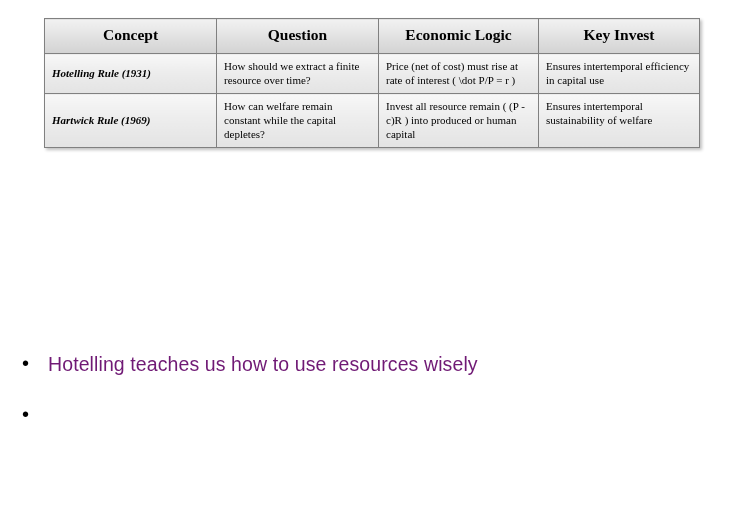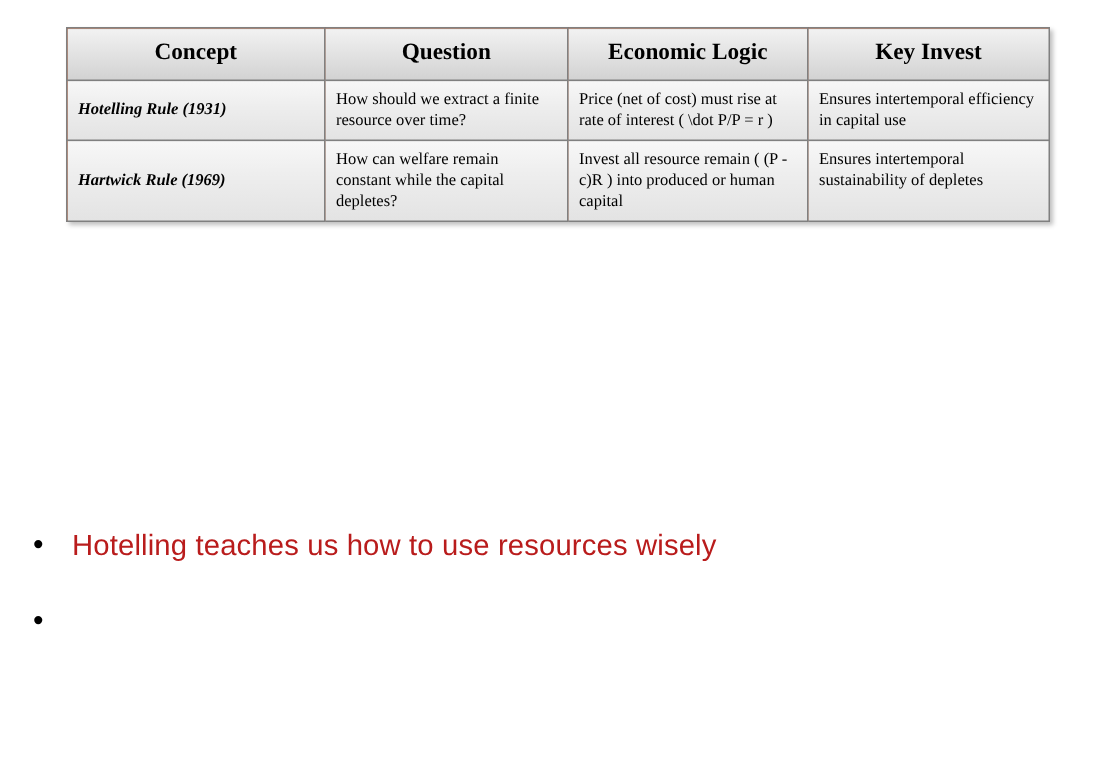--- a/index.html
+++ b/index.html
@@ -25,21 +25,21 @@
   .table-wrap {
     position: absolute;
     left: 44px;
     top: 18px;
     width: 655px;
   }
   table.concept-table {
     border-collapse: collapse;
     width: 655px;
     table-layout: fixed;
-    background: #c2410c;
+    background: #a21caf;
     box-shadow: 2px 2px 3px rgba(0,0,0,0.25);
   }
   table.concept-table th,
   table.concept-table td {
     border: 1px solid #808080;
     vertical-align: top;
     padding: 5px 7px 6px 7px;
     font-family: "Liberation Serif", serif;
     font-size: 11px;
     line-height: 1.28;
@@ -84,21 +84,21 @@
     text-align: left;
     font-size: 20px;
     line-height: 30px;
     color: #000000;
     font-family: "Liberation Sans", sans-serif;
     padding-left: 4px;
   }
   .bullet-text {
     font-size: 19.5px;
     line-height: 33px;
-    color: #b91c1c;
+    color: #701a75;
     font-family: "Liberation Sans", sans-serif;
     letter-spacing: 0.1px;
   }
 </style>
 </head>
 <body>
 
 <div class="slide">
 
   <div class="table-wrap">
@@ -121,21 +121,21 @@
         <tr>
           <td class="concept-cell">Hotelling Rule (1931)</td>
           <td>How should we extract a finite resource over time?</td>
           <td>Price (net of cost) must rise at rate of interest ( \dot P/P = r )</td>
           <td>Ensures intertemporal efficiency in capital use</td>
         </tr>
         <tr>
           <td class="concept-cell">Hartwick Rule (1969)</td>
           <td>How can welfare remain constant while the capital depletes?</td>
           <td>Invest all resource remain ( (P - c)R ) into produced or human capital</td>
-          <td>Ensures intertemporal sustainability of depletes</td>
+          <td>Ensures intertemporal sustainability of welfare</td>
         </tr>
       </tbody>
     </table>
   </div>
 
   <div class="bullets">
     <div class="bullet-row">
       <span class="bullet-dot">•</span>
       <span class="bullet-text">Hotelling teaches us how to use resources wisely</span>
     </div>

